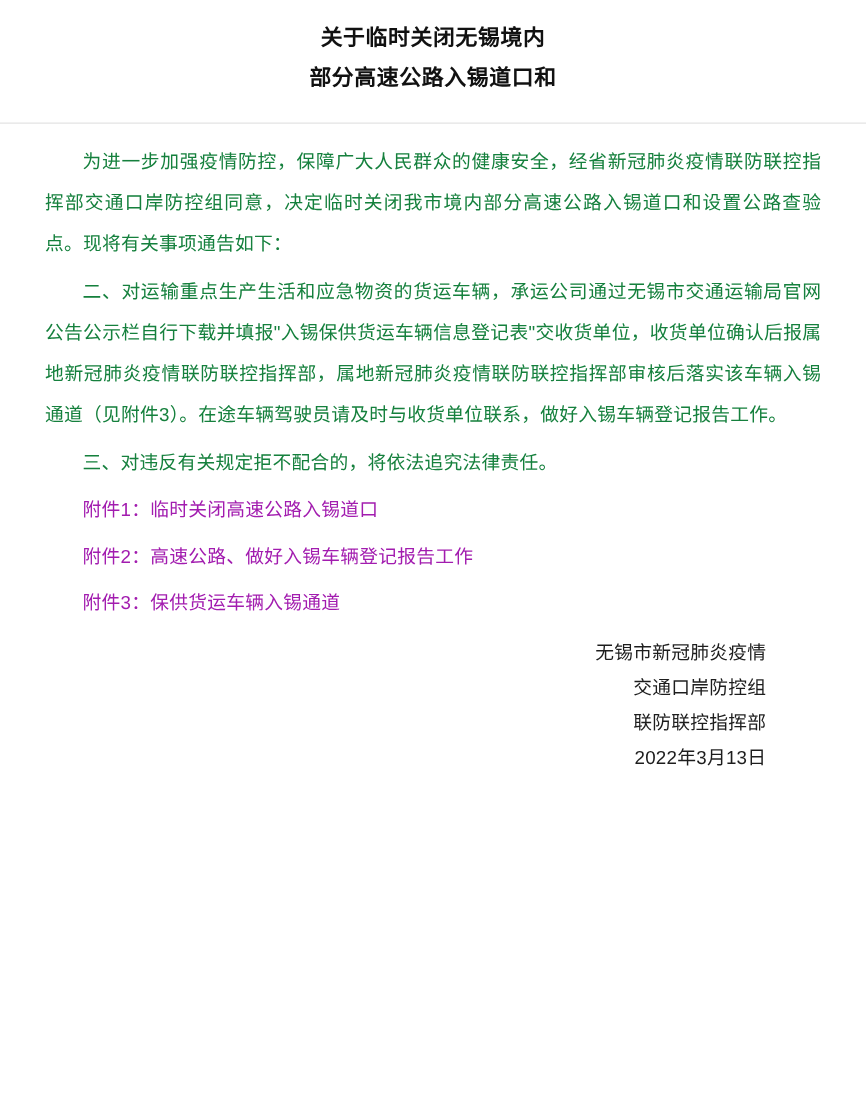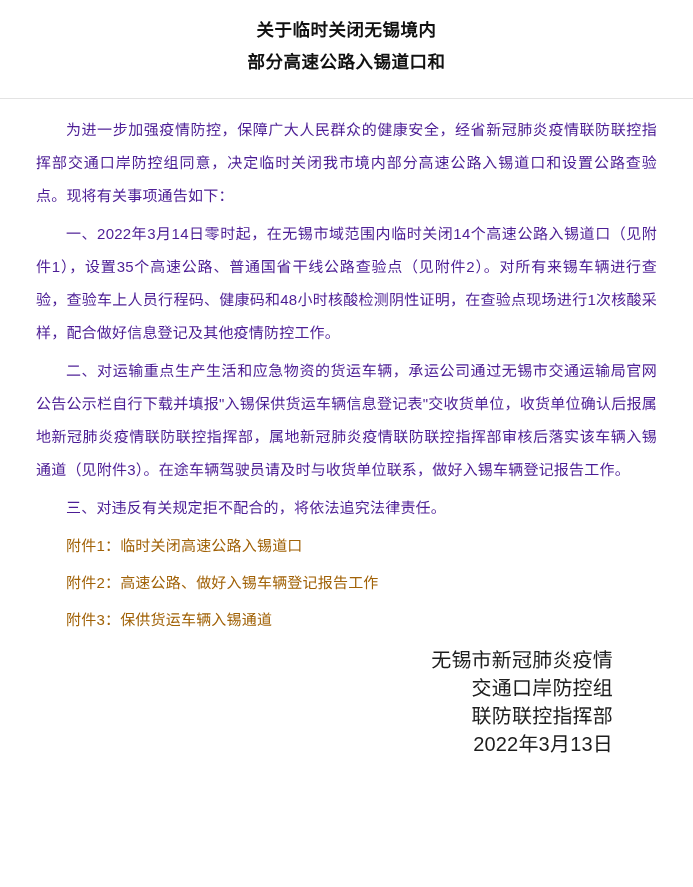--- a/index.html
+++ b/index.html
@@ -41,58 +41,57 @@
   .body-block {
     padding: 14px 36px 0 36px;
   }
   p.para {
     margin: 0 0 5px 0;
     font-size: 15px;
     line-height: 33px;
     text-align: justify;
     text-justify: inter-ideograph;
     text-indent: 2em;
-    color: #4c1d95;
+    color: #15803d;
     letter-spacing: 0.2px;
   }
   p.attach {
     margin: 0 0 4px 0;
     font-size: 15px;
     line-height: 33px;
     text-indent: 2em;
-    color: #a16207;
+    color: #a21caf;
     letter-spacing: 0.2px;
   }
   .signature {
     margin-top: 10px;
     padding-right: 44px;
     text-align: right;
   }
   .signature div {
-    font-size: 20px;
+    font-size: 15px;
     line-height: 28px;
     color: #1d1d1d;
     letter-spacing: 0.2px;
   }
 </style>
 </head>
 <body>
 
 <div class="page">
 
   <div class="title-block">
     <div class="title-line">关于临时关闭无锡境内</div>
     <div class="title-line">部分高速公路入锡道口和</div>
   </div>
 
   <div class="divider"></div>
 
   <div class="body-block">
     <p class="para">为进一步加强疫情防控，保障广大人民群众的健康安全，经省新冠肺炎疫情联防联控指挥部交通口岸防控组同意，决定临时关闭我市境内部分高速公路入锡道口和设置公路查验点。现将有关事项通告如下：</p>
-    <p class="para">一、2022年3月14日零时起，在无锡市域范围内临时关闭14个高速公路入锡道口（见附件1），设置35个高速公路、普通国省干线公路查验点（见附件2）。对所有来锡车辆进行查验，查验车上人员行程码、健康码和48小时核酸检测阴性证明，在查验点现场进行1次核酸采样，配合做好信息登记及其他疫情防控工作。</p>
     <p class="para">二、对运输重点生产生活和应急物资的货运车辆，承运公司通过无锡市交通运输局官网公告公示栏自行下载并填报"入锡保供货运车辆信息登记表"交收货单位，收货单位确认后报属地新冠肺炎疫情联防联控指挥部，属地新冠肺炎疫情联防联控指挥部审核后落实该车辆入锡通道（见附件3）。在途车辆驾驶员请及时与收货单位联系，做好入锡车辆登记报告工作。</p>
     <p class="para">三、对违反有关规定拒不配合的，将依法追究法律责任。</p>
 
     <p class="attach">附件1：临时关闭高速公路入锡道口</p>
     <p class="attach">附件2：高速公路、做好入锡车辆登记报告工作</p>
     <p class="attach">附件3：保供货运车辆入锡通道</p>
 
     <div class="signature">
       <div>无锡市新冠肺炎疫情</div>
       <div>交通口岸防控组</div>

